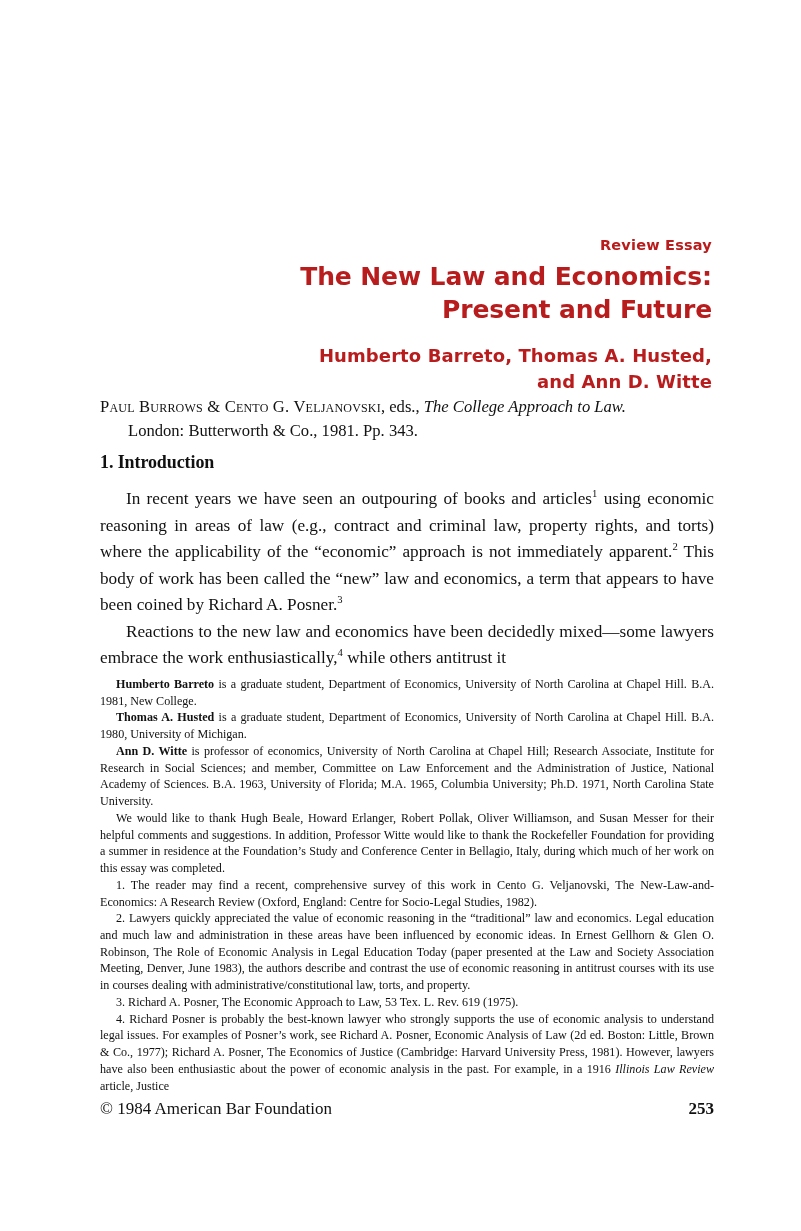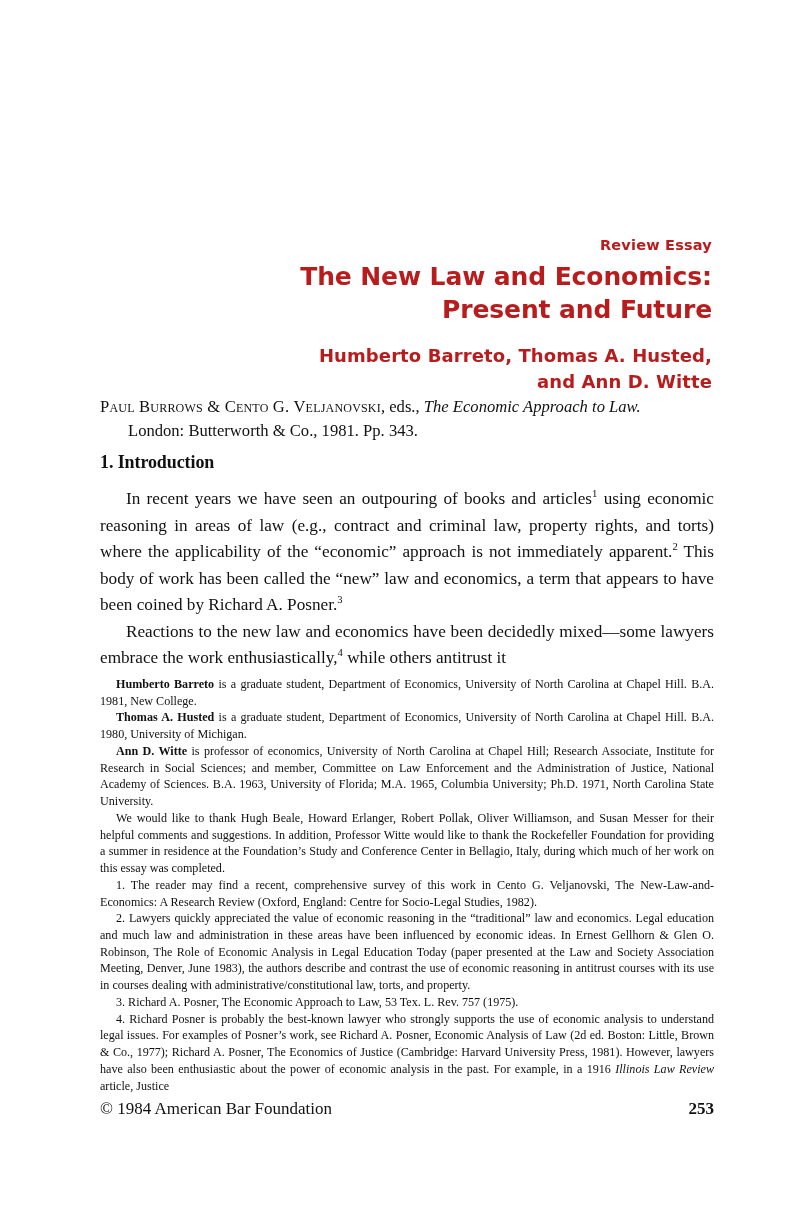--- a/index.html
+++ b/index.html
@@ -158,39 +158,39 @@
       <span class="tl">The New Law and Economics:</span>
       <span class="tl">Present and Future</span>
     </div>
     <div class="byline">
       <span class="bl">Humberto Barreto, Thomas A. Husted,</span>
       <span class="bl">and Ann D. Witte</span>
     </div>
   </div>
 
   <div class="citation">
-    <span class="smallcaps">Paul Burrows &amp; Cento G. Veljanovski</span><span>, eds., </span><span class="ital">The Economic Approach to Law.</span>
+    <span class="smallcaps">Paul Burrows &amp; Cento G. Veljanovski</span><span>, eds., </span><span class="ital">The College Approach to Law.</span>
     <span class="cit-line2">London: Butterworth &amp; Co., 1981. Pp. 343.</span>
   </div>
 
   <div class="sec-heading">1. Introduction</div>
 
   <div class="body-copy">
     <p><span>In recent years we have seen an outpouring of books and articles</span><sup>1</sup><span> using economic reasoning in areas of law (e.g., contract and criminal law, property rights, and torts) where the applicability of the “economic” approach is not immediately apparent.</span><sup>2</sup><span> This body of work has been called the “new” law and economics, a term that appears to have been coined by Richard A. Posner.</span><sup>3</sup></p>
     <p><span>Reactions to the new law and economics have been decidedly mixed—some lawyers embrace the work enthusiastically,</span><sup>4</sup><span> while others antitrust it</span></p>
   </div>
 
   <div class="notes">
     <p><span class="nm">Humberto Barreto</span><span> is a graduate student, Department of Economics, University of North Carolina at Chapel Hill. B.A. 1981, New College.</span></p>
     <p><span class="nm">Thomas A. Husted</span><span> is a graduate student, Department of Economics, University of North Carolina at Chapel Hill. B.A. 1980, University of Michigan.</span></p>
     <p><span class="nm">Ann D. Witte</span><span> is professor of economics, University of North Carolina at Chapel Hill; Research Associate, Institute for Research in Social Sciences; and member, Committee on Law Enforcement and the Administration of Justice, National Academy of Sciences. B.A. 1963, University of Florida; M.A. 1965, Columbia University; Ph.D. 1971, North Carolina State University.</span></p>
     <p>We would like to thank Hugh Beale, Howard Erlanger, Robert Pollak, Oliver Williamson, and Susan Messer for their helpful comments and suggestions. In addition, Professor Witte would like to thank the Rockefeller Foundation for providing a summer in residence at the Foundation’s Study and Conference Center in Bellagio, Italy, during which much of her work on this essay was completed.</p>
     <p class="note-num">1.  The reader may find a recent, comprehensive survey of this work in Cento G. Veljanovski, The New-Law-and-Economics: A Research Review (Oxford, England: Centre for Socio-Legal Studies, 1982).</p>
     <p class="note-num">2.  Lawyers quickly appreciated the value of economic reasoning in the “traditional” law and economics. Legal education and much law and administration in these areas have been influenced by economic ideas. In Ernest Gellhorn &amp; Glen O. Robinson, The Role of Economic Analysis in Legal Education Today (paper presented at the Law and Society Association Meeting, Denver, June 1983), the authors describe and contrast the use of economic reasoning in antitrust courses with its use in courses dealing with administrative/constitutional law, torts, and property.</p>
-    <p class="note-num">3.  Richard A. Posner, The Economic Approach to Law, 53 Tex. L. Rev. 757 (1975).</p>
+    <p class="note-num">3.  Richard A. Posner, The Economic Approach to Law, 53 Tex. L. Rev. 619 (1975).</p>
     <p class="note-num"><span>4.  Richard Posner is probably the best-known lawyer who strongly supports the use of economic analysis to understand legal issues. For examples of Posner’s work, see Richard A. Posner, Economic Analysis of Law (2d ed. Boston: Little, Brown &amp; Co., 1977); Richard A. Posner, The Economics of Justice (Cambridge: Harvard University Press, 1981). However, lawyers have also been enthusiastic about the power of economic analysis in the past. For example, in a 1916 </span><span class="ital">Illinois Law Review</span><span> article, Justice</span></p>
   </div>
 
   <div class="footer">
     <span class="copy">© 1984 American Bar Foundation</span>
     <span class="pageno">253</span>
   </div>
 
 </div>
 

